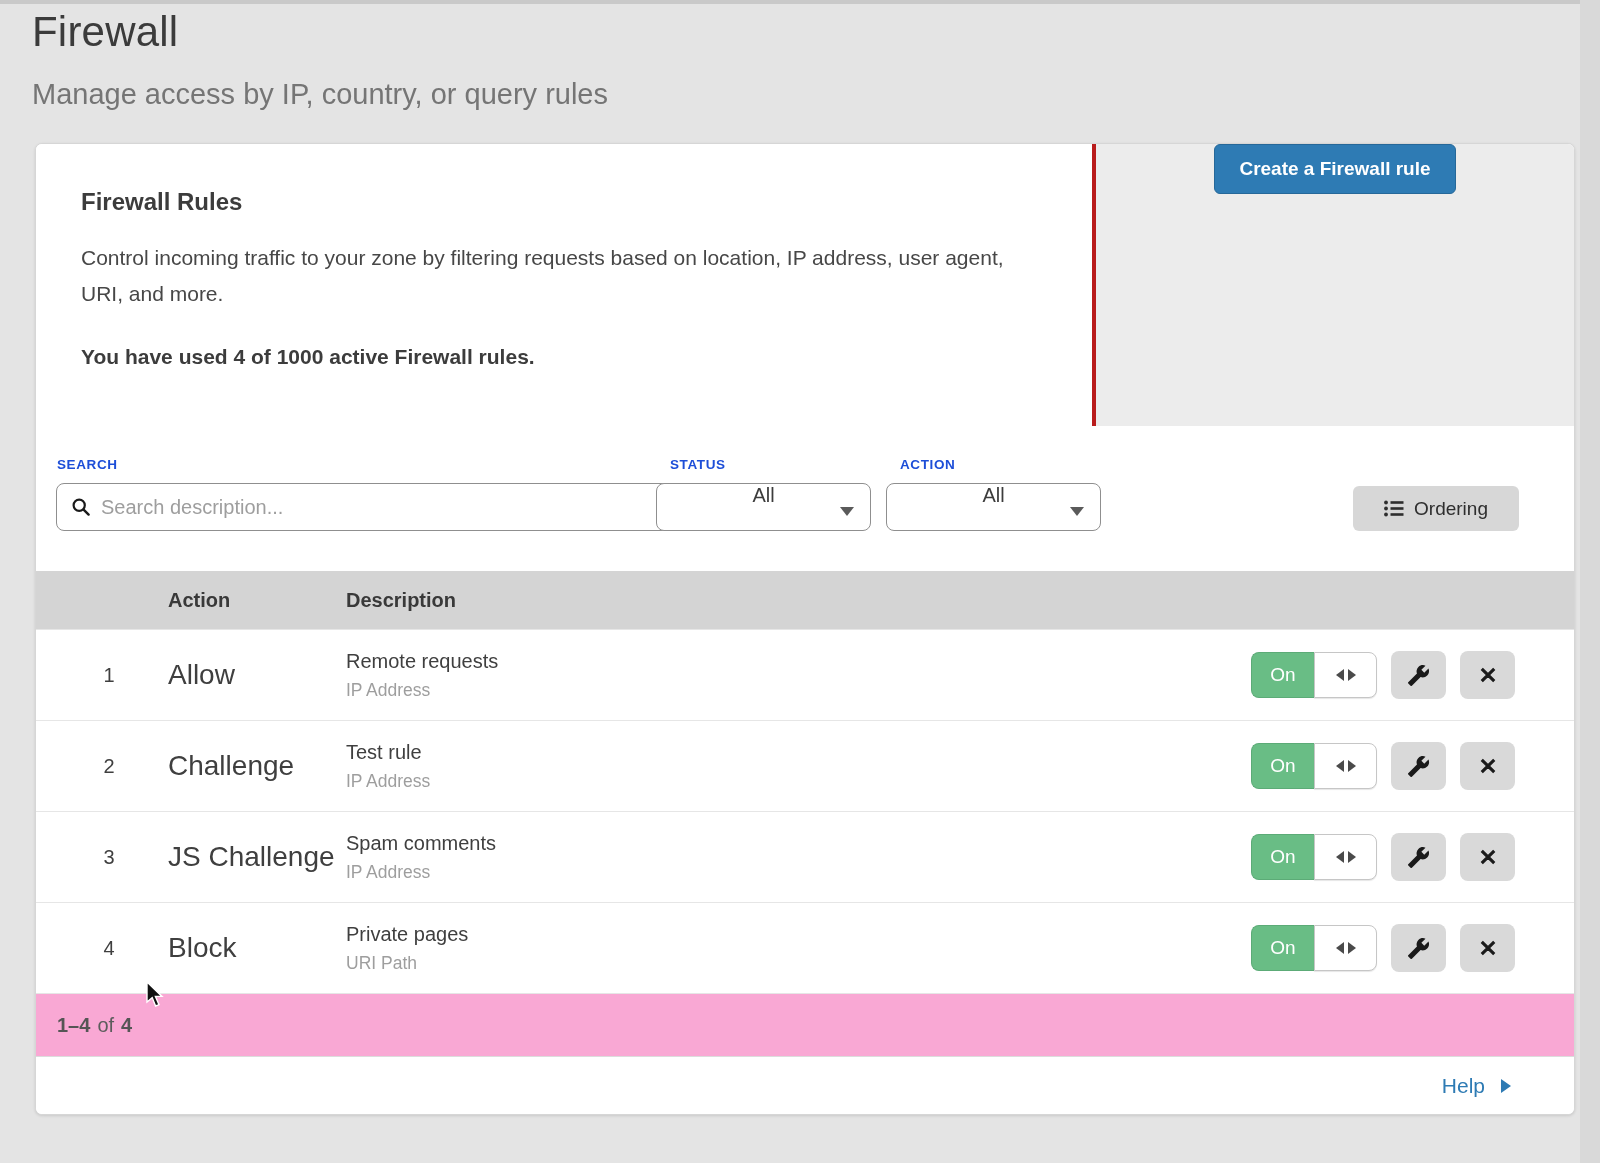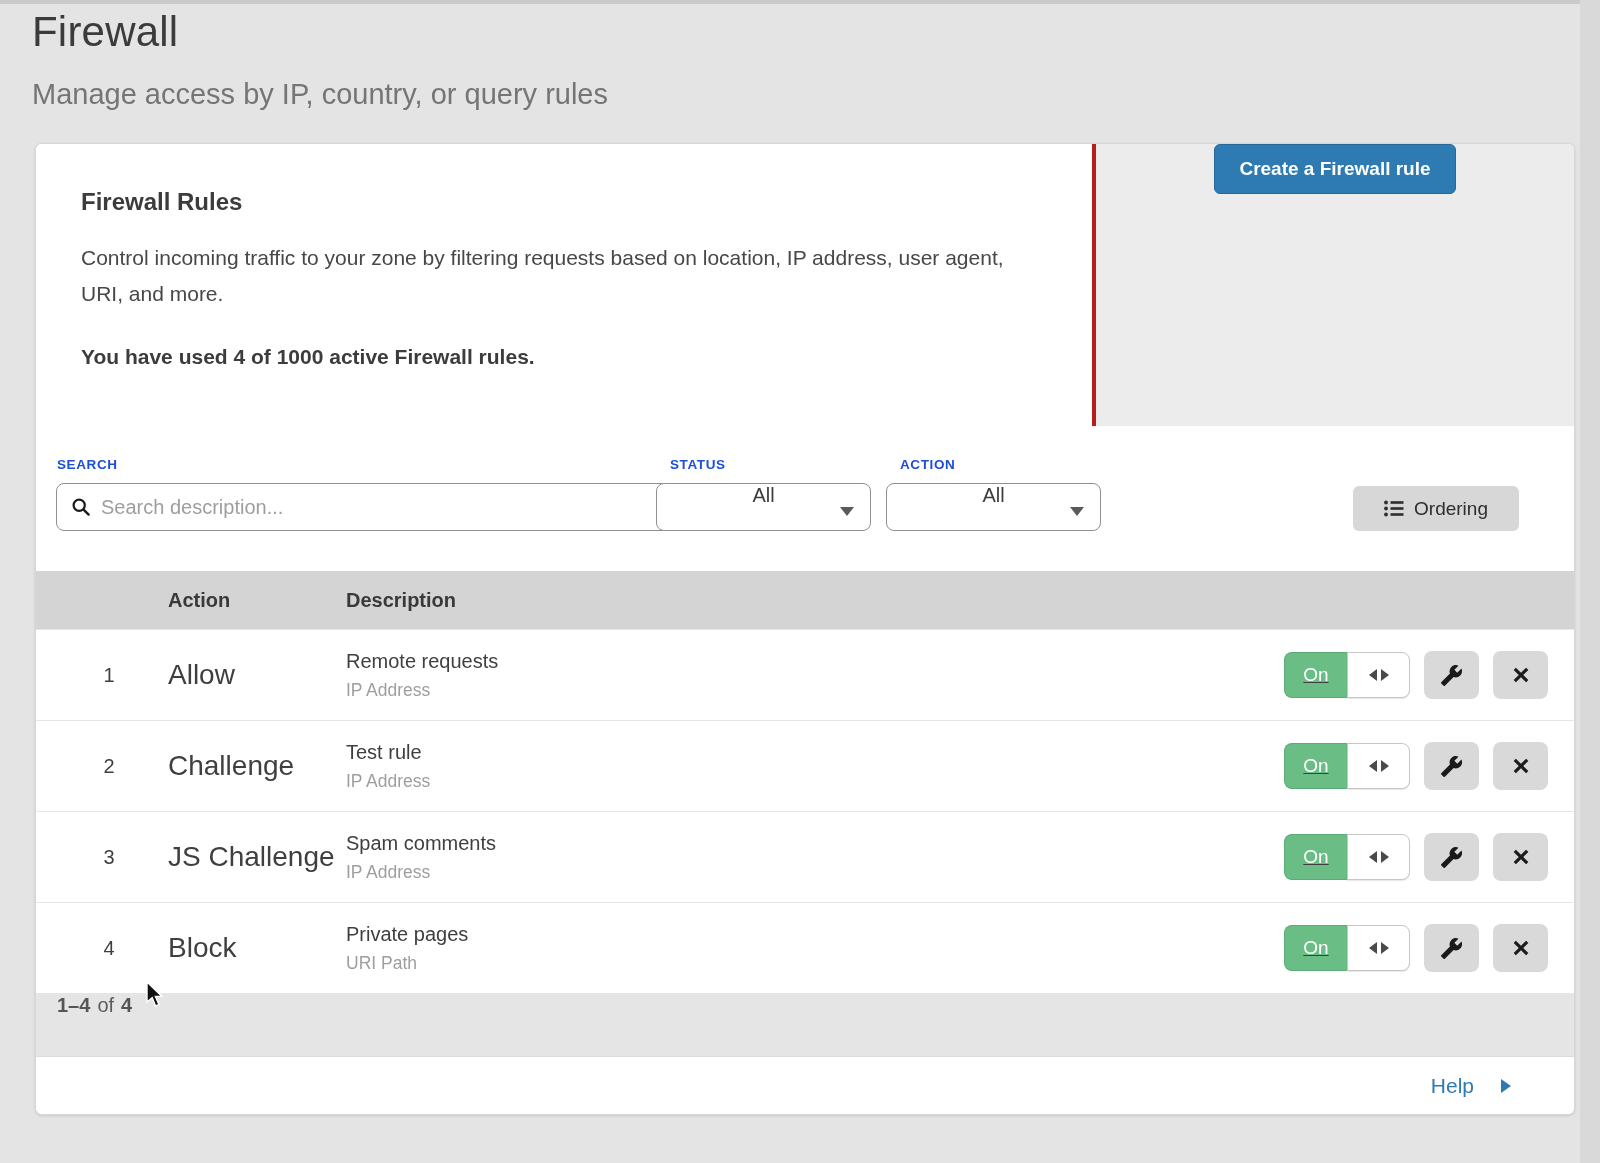--- a/index.html
+++ b/index.html
@@ -92,21 +92,21 @@
   .t-head { background: #d4d4d4; height: 58px; font-weight: 700; font-size: 20px; color: #393939; }
   .t-row { height: 91px; border-top: 1px solid #e6e6e6; background: #fff; }
   .t-row:first-of-type { border-top: none; }
   .cell-num { text-align: center; font-size: 20px; color: #3f3f3f; padding-left: 14px; }
   .cell-action { font-size: 28px; color: #3f3f3f; }
   .cell-desc { display: flex; flex-direction: column; gap: 7px; }
   .desc-title { font-size: 20px; color: #3f3f3f; }
   .desc-sub { font-size: 17.5px; color: #9e9e9e; }
   .cell-controls {
     display: flex; align-items: center; justify-content: flex-end;
-    gap: 14px; padding-right: 26px; text-decoration: underline;
+    gap: 14px; padding-right: 59px;
   }
   .toggle { display: flex; height: 46px; border-radius: 8px; cursor: pointer; flex: none; }
   .toggle-on {
     width: 63px; background: var(--toggle-green, #69bd85); color: #fff;
     font-size: 19px; font-weight: 500; display: flex; align-items: center; justify-content: center;
     border-radius: 8px 0 0 8px; border: 1px solid #5cab77; border-right: none;
   }
   .toggle-knob {
     width: 63px; background: #fff; border: 1px solid #c6c6c6; border-radius: 0 8px 8px 0;
     display: flex; align-items: center; justify-content: center; gap: 4px;
@@ -114,31 +114,31 @@
   }
   .tri-left { width: 0; height: 0; border-top: 6px solid transparent; border-bottom: 6px solid transparent; border-right: 8px solid #4a4a4a; }
   .tri-right { width: 0; height: 0; border-top: 6px solid transparent; border-bottom: 6px solid transparent; border-left: 8px solid #4a4a4a; }
   .icon-btn {
     width: 55px; height: 48px; background: #d9d9d9; border: none; border-radius: 8px;
     display: flex; align-items: center; justify-content: center; cursor: pointer; flex: none;
   }
 
   
   .pagination-row {
-    height: 63px; border-top: 1px solid #e6e6e6; display: flex; 
-    padding-left: 21px; font-size: 20px; color: #5c5c5c; background: #e5e5e5;
+    height: 63px; border-top: 1px solid #e6e6e6; display: flex; align-items: center;
+    padding-left: 21px; font-size: 20px; color: #5c5c5c; background: #f9a8d4;
   }
   .pagination-row b { font-weight: 700; color: #555; }
   .pagination-row .of-word { margin: 0 7px; font-weight: 400; }
   .card-footer {
     flex: 1; border-top: 1px solid #dcdcdc; display: flex; align-items: center;
     justify-content: flex-end; padding-right: 63px; background: #fff;
   }
   .help-link {
-    display: flex; align-items: center; gap: 27px; font-size: 21px; font-weight: 500;
+    display: flex; align-items: center; gap: 16px; font-size: 21px; font-weight: 500;
     color: var(--accent-blue, #2e7bb4); text-decoration: none; cursor: pointer;
   }
   .help-arrow { width: 0; height: 0; border-top: 7px solid transparent; border-bottom: 7px solid transparent; border-left: 10px solid var(--accent-blue, #2e7bb4); }
 
   .mouse-cursor { position: absolute; left: 143px; top: 981px; z-index: 50; pointer-events: none; }
 </style>
 </head>
 <body>
 
 <div class="top-edge"></div>

